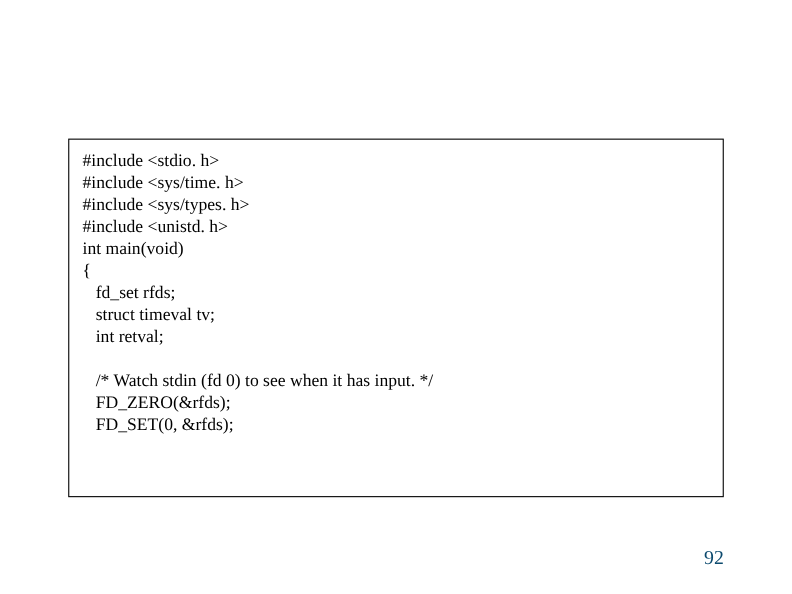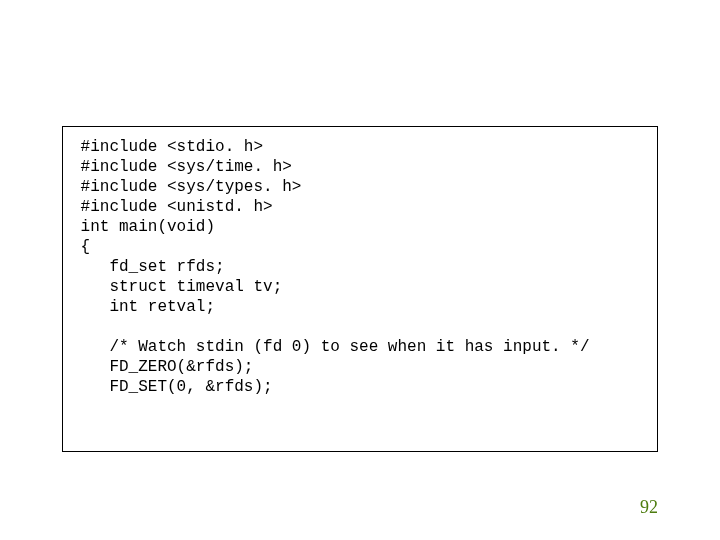--- a/index.html
+++ b/index.html
@@ -29,33 +29,33 @@
     position: absolute;
     top: 126px;
     left: 62px;
     width: 596px;
     height: 326px;
     border: 1.5px solid #000;
     box-sizing: border-box;
     padding: 10px 8px 10px 8px;
   }
   .code {
-    font-family: Liberation Mono, monospace;
+    font-family: Liberation Serif, serif;
     font-size: 16px;
     line-height: 1.25;
     color: #000;
     white-space: pre;
   }
   .page-num {
     position: absolute;
     right: 62px;
     bottom: 22px;
     font-family: "Times New Roman", Times, serif;
     font-size: 18px;
-    color: #4d7c0f;
+    color: #0c4a6e;
   }
 </style>
 </head>
 <body>
 
 <div class="slide">
   <div class="code-box">
     <div class="code"> #include &lt;stdio. h&gt;
  #include &lt;sys/time. h&gt;
  #include &lt;sys/types. h&gt;

